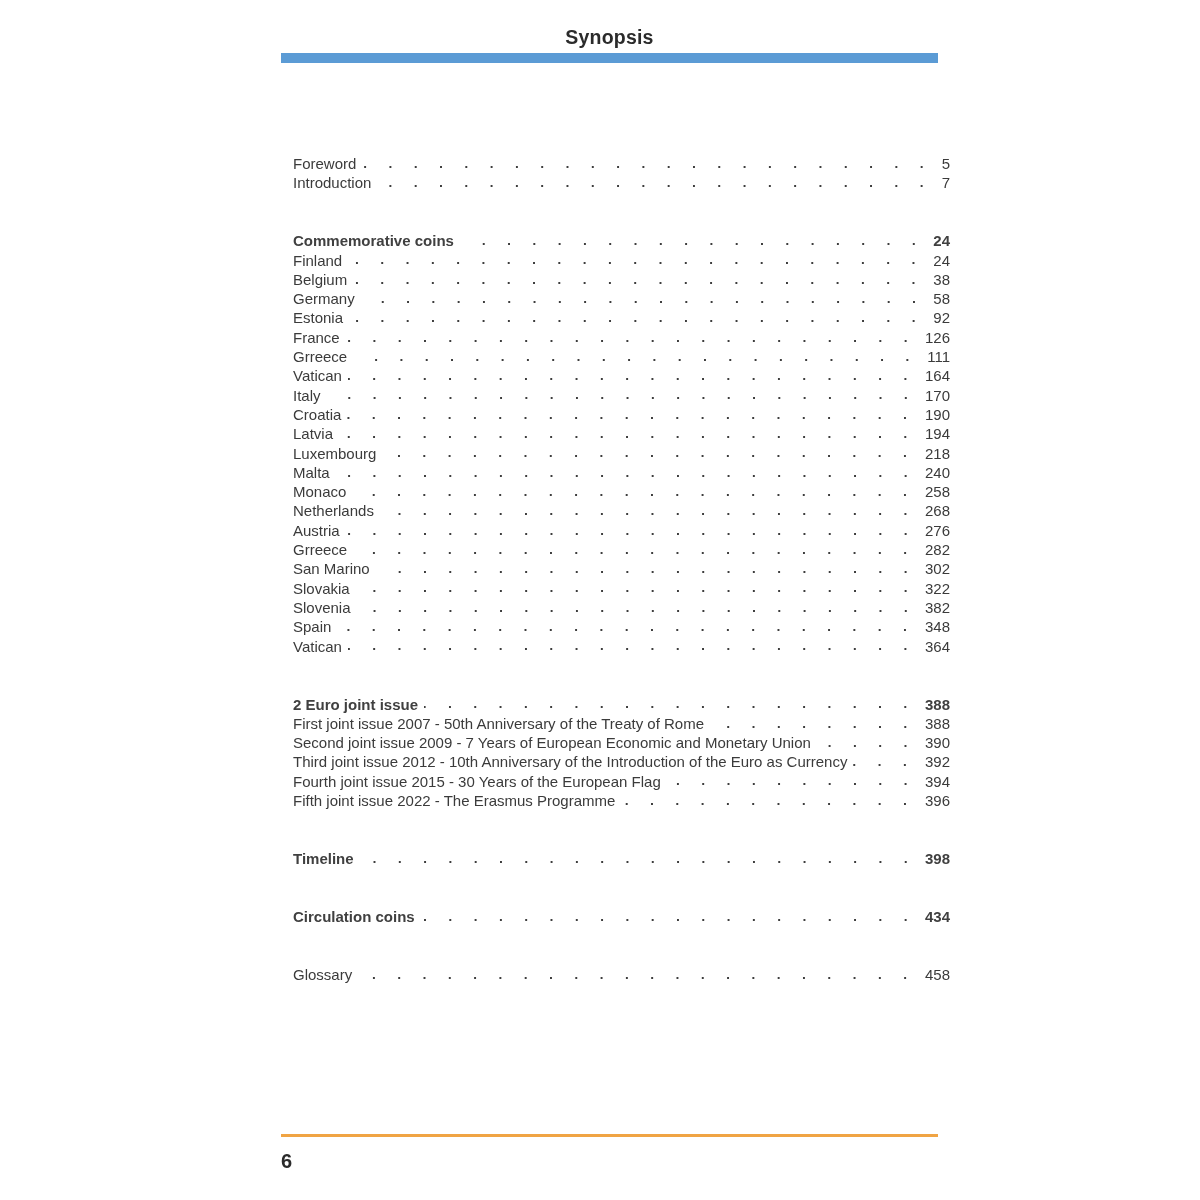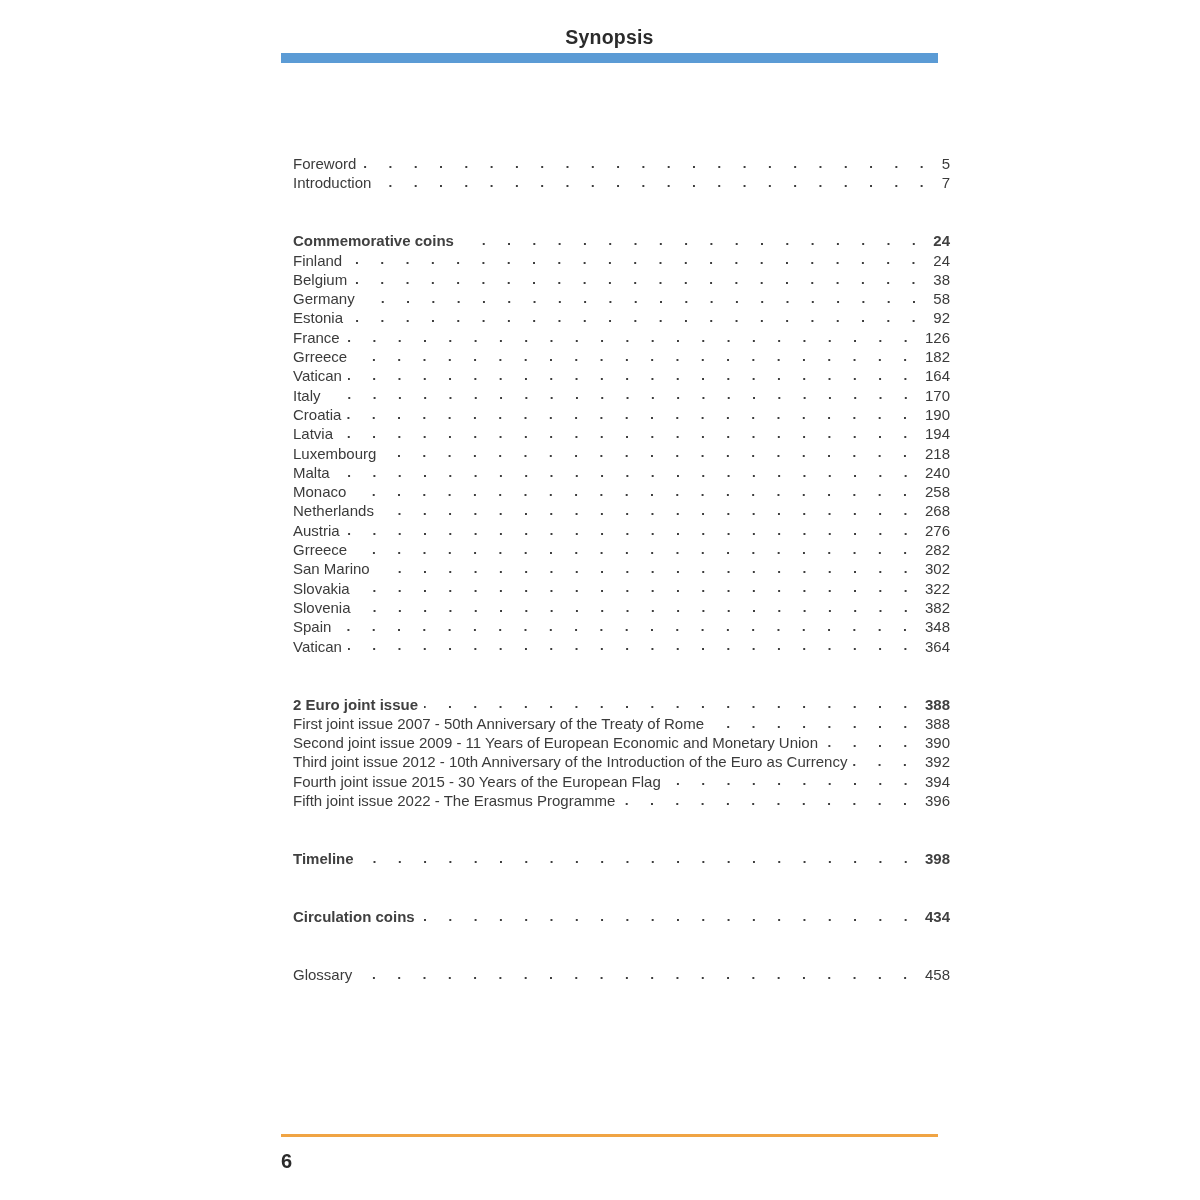--- a/index.html
+++ b/index.html
@@ -135,21 +135,21 @@
             <span class="num">92</span>
           </div>
           <div class="row">
             <span class="lbl">France</span>
             <span class="leader"></span>
             <span class="num">126</span>
           </div>
           <div class="row">
             <span class="lbl">Grreece</span>
             <span class="leader"></span>
-            <span class="num">182</span>
+            <span class="num">111</span>
           </div>
           <div class="row">
             <span class="lbl">Vatican</span>
             <span class="leader"></span>
             <span class="num">164</span>
           </div>
           <div class="row">
             <span class="lbl">Italy</span>
             <span class="leader"></span>
             <span class="num">170</span>
@@ -225,21 +225,21 @@
             <span class="lbl bold">2 Euro joint issue</span>
             <span class="leader"></span>
             <span class="num bold">388</span>
           </div>
           <div class="row">
             <span class="lbl">First joint issue 2007 - 50th Anniversary of the Treaty of Rome</span>
             <span class="leader"></span>
             <span class="num">388</span>
           </div>
           <div class="row">
-            <span class="lbl">Second joint issue 2009 - 11 Years of European Economic and Monetary Union</span>
+            <span class="lbl">Second joint issue 2009 - 7 Years of European Economic and Monetary Union</span>
             <span class="leader"></span>
             <span class="num">390</span>
           </div>
           <div class="row">
             <span class="lbl">Third joint issue 2012 - 10th Anniversary of the Introduction of the Euro as Currency</span>
             <span class="leader"></span>
             <span class="num">392</span>
           </div>
           <div class="row">
             <span class="lbl">Fourth joint issue 2015 - 30 Years of the European Flag</span>

